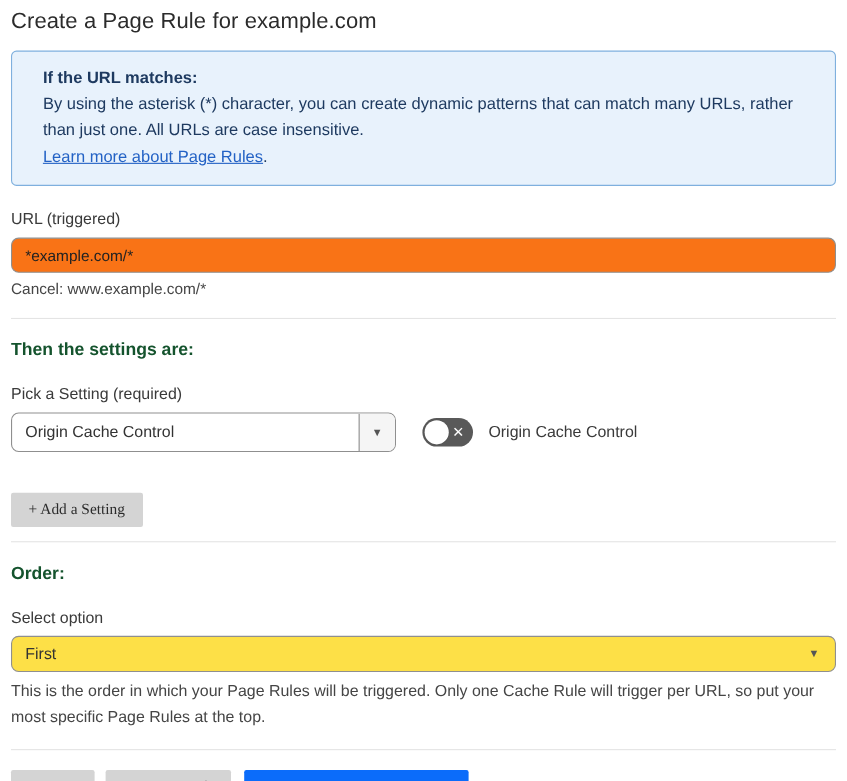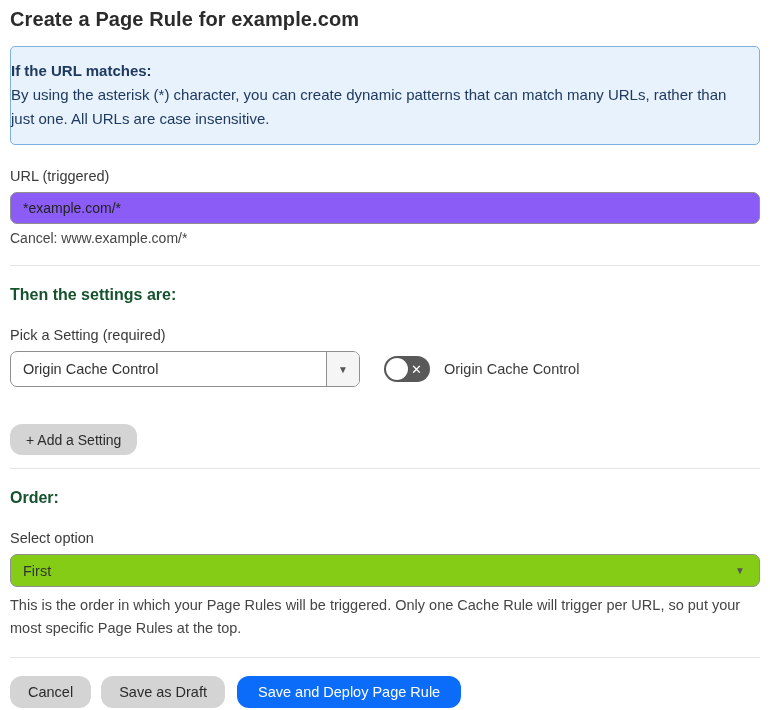--- a/index.html
+++ b/index.html
@@ -5,30 +5,30 @@
   * { box-sizing: border-box; margin: 0; padding: 0; }
   html, body { width: 770px; height: 710px; background: #ffffff; }
   body {
     font-family: "Liberation Sans", "DejaVu Sans", sans-serif;
     color: #2e2e2e;
     padding: 8px 10px 0 10px;
     overflow: hidden;
   }
   .page-title {
     font-size: 20px;
-    font-weight: 700;
+    font-weight: 400;
     color: #2b2b2b;
     letter-spacing: 0.1px;
   }
   .info-box {
     margin-top: 15px;
     background: #e8f2fc;
     border: 1px solid #7fb0de;
     border-radius: 5px;
-    padding: 12px 16px 13px 0;
+    padding: 12px 16px 13px 28px;
     color: #1e3a60;
     font-size: 15px;
     line-height: 24px;
   }
   .info-heading { font-weight: 700; }
   .info-link {
     color: #2362c5;
     text-decoration: underline;
     cursor: pointer;
   }
@@ -40,21 +40,21 @@
   .text-input {
     margin-top: 8px;
     width: 750px;
     height: 32px;
     border: 1px solid #8f8f8f;
     border-radius: 7px;
     padding: 0 12px;
     font-size: 14px;
     color: #222222;
     font-family: "Liberation Sans", "DejaVu Sans", sans-serif;
-    background: #8b5cf6;
+    background: #f97316;
     outline: none;
   }
   .helper-text {
     margin-top: 6px;
     font-size: 14px;
     color: #454545;
   }
   .divider {
     border: none;
     border-top: 1px solid #e4e4e4;
@@ -133,43 +133,43 @@
     font-size: 13px;
     line-height: 1;
   }
   .toggle-caption {
     margin-left: 14px;
     font-size: 14.5px;
     color: #3a3a3a;
   }
   .btn {
     border: none;
-    border-radius: 12px;
-    font-size: 14.5px;
-    font-family: Liberation Sans, sans-serif;
+    border-radius: 2px;
+    font-size: 14.5px;
+    font-family: Liberation Serif, serif;
     cursor: pointer;
     height: 32px;
     padding: 0 18px;
     color: #2b2b2b;
     background: #d4d4d4;
   }
   .btn-add {
     margin-top: 37px;
     height: 31px;
     padding: 0 16px;
     font-size: 14px;
   }
   .divider-after-add { margin-top: 13px; }
   .select-full {
     margin-top: 8px;
     width: 750px;
     height: 33px;
     border: 1px solid #8f8f8f;
     border-radius: 7px;
-    background: #84cc16;
+    background: #fde047;
     display: flex;
     align-items: center;
     justify-content: space-between;
     padding: 0 14px 0 12px;
     font-size: 14.5px;
     color: #333333;
     cursor: pointer;
   }
   .select-caret { font-size: 10px; color: #555555; }
   .order-helper {
@@ -196,20 +196,21 @@
 </head>
 <body>
 
 
 
 <h1 class="page-title">Create a Page Rule for example.com</h1>
 
 <div class="info-box">
   <div class="info-heading">If the URL matches:</div>
   <div>By using the asterisk (*) character, you can create dynamic patterns that can match many URLs, rather than just one. All URLs are case insensitive.</div>
+  <div><a class="info-link">Learn more about Page Rules</a><span>.</span></div>
 </div>
 
 <div class="field-label">URL (triggered)</div>
 <input class="text-input" type="text" value="*example.com/*" style="">
 <div class="helper-text">Cancel: www.example.com/*</div>
 
 <hr class="divider">
 
 <div class="section-heading">Then the settings are:</div>
 <div class="field-label">Pick a Setting (required)</div>

